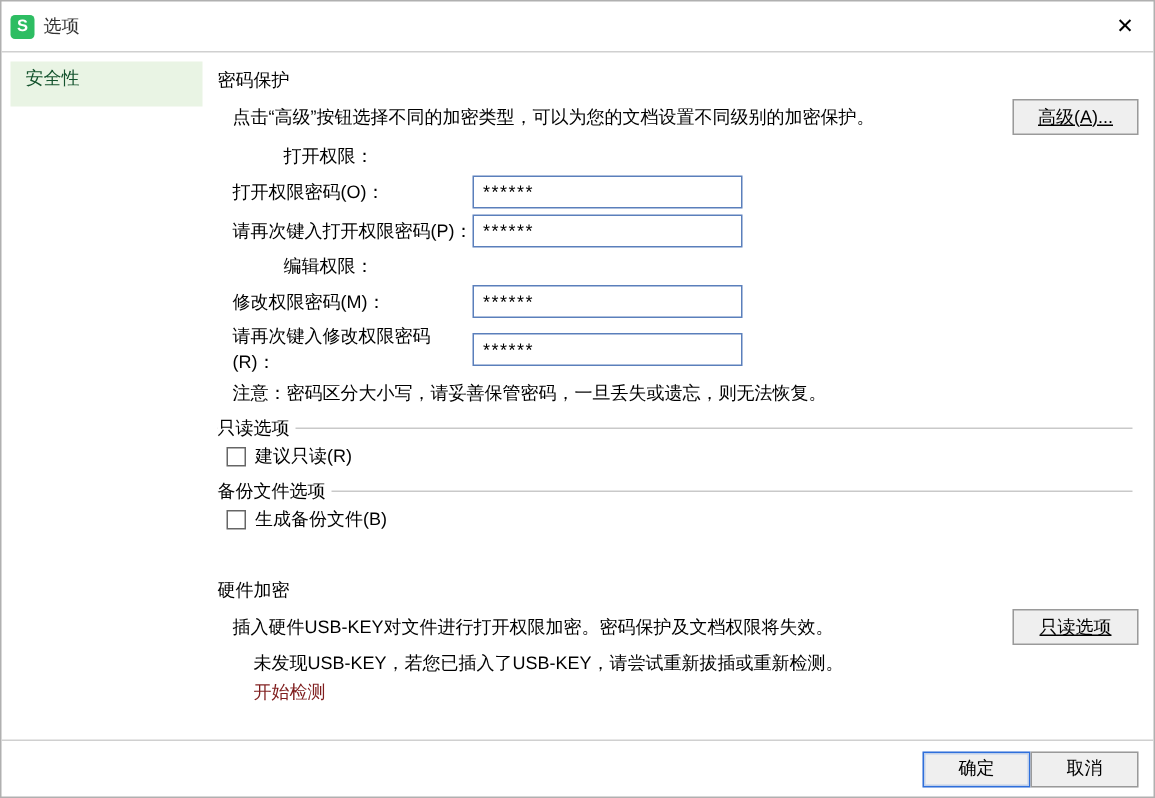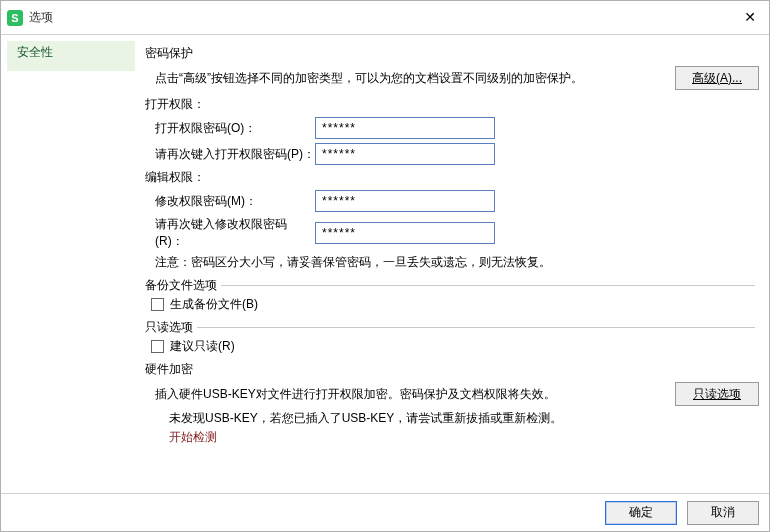--- a/index.html
+++ b/index.html
@@ -111,20 +111,21 @@
     width: 180px;
     height: 22px;
     border: 1px solid #5a7fbb;
     padding: 0 6px;
     font-family: Arial, sans-serif;
     font-size: 12px;
     letter-spacing: 1px;
   }
   .group-heading {
     margin-top: 4px;
+    margin-left: 44px;
   }
   .note {
     padding-left: 10px;
     margin: 4px 0 8px 0;
   }
   
   .group {
     position: relative;
     border-top: 1px solid #c9c9c9;
     margin-top: 14px;
@@ -164,21 +165,20 @@
     margin-top: 2px;
     display: inline-block;
   }
   .footer {
     height: 38px;
     border-top: 1px solid #d0d0d0;
     display: flex;
     align-items: center;
     justify-content: flex-end;
     padding: 0 10px;
-    gap: 10px;
   }
   .btn-primary {
     border: 1px solid #2e6fdb;
     box-shadow: inset 0 0 0 1px rgba(46,111,219,0.25);
   }
 </style>
 </head>
 <body>
 
 <div class="dialog">
@@ -222,37 +222,37 @@
         <input class="field-input" type="text" value="******" style="">
       </div>
       <div class="field-row">
         <div class="field-label">请再次键入修改权限密码(R)：</div>
         <input class="field-input" type="text" value="******" style="">
       </div>
 
       <div class="note">注意：密码区分大小写，请妥善保管密码，一旦丢失或遗忘，则无法恢复。</div>
 
       <div class="group">
+        <div class="group-legend">只读选项</div>
+        <div class="check-row">
+          <div class="checkbox"></div>
+          <div>建议只读(R)</div>
+        </div>
+      </div>
+
+      <div class="group">
         <div class="group-legend">备份文件选项</div>
         <div class="check-row">
           <div class="checkbox"></div>
           <div>生成备份文件(B)</div>
         </div>
       </div>
 
-      <div class="group">
-        <div class="group-legend">只读选项</div>
-        <div class="check-row">
-          <div class="checkbox"></div>
-          <div>建议只读(R)</div>
-        </div>
-      </div>
-
       <div class="hw-block">
-        <div class="section-title" style="margin-top:6px;">硬件加密</div>
+        <div class="section-title" style="margin-top:30px;">硬件加密</div>
         <div class="hw-row1">
           <div>插入硬件USB-KEY对文件进行打开权限加密。密码保护及文档权限将失效。</div>
           <div class="spacer"></div>
           <button class="btn btn-wide">只读选项</button>
         </div>
         <div class="hw-row2">未发现USB-KEY，若您已插入了USB-KEY，请尝试重新拔插或重新检测。</div>
         <span class="link">开始检测</span>
       </div>
 
     </div>

